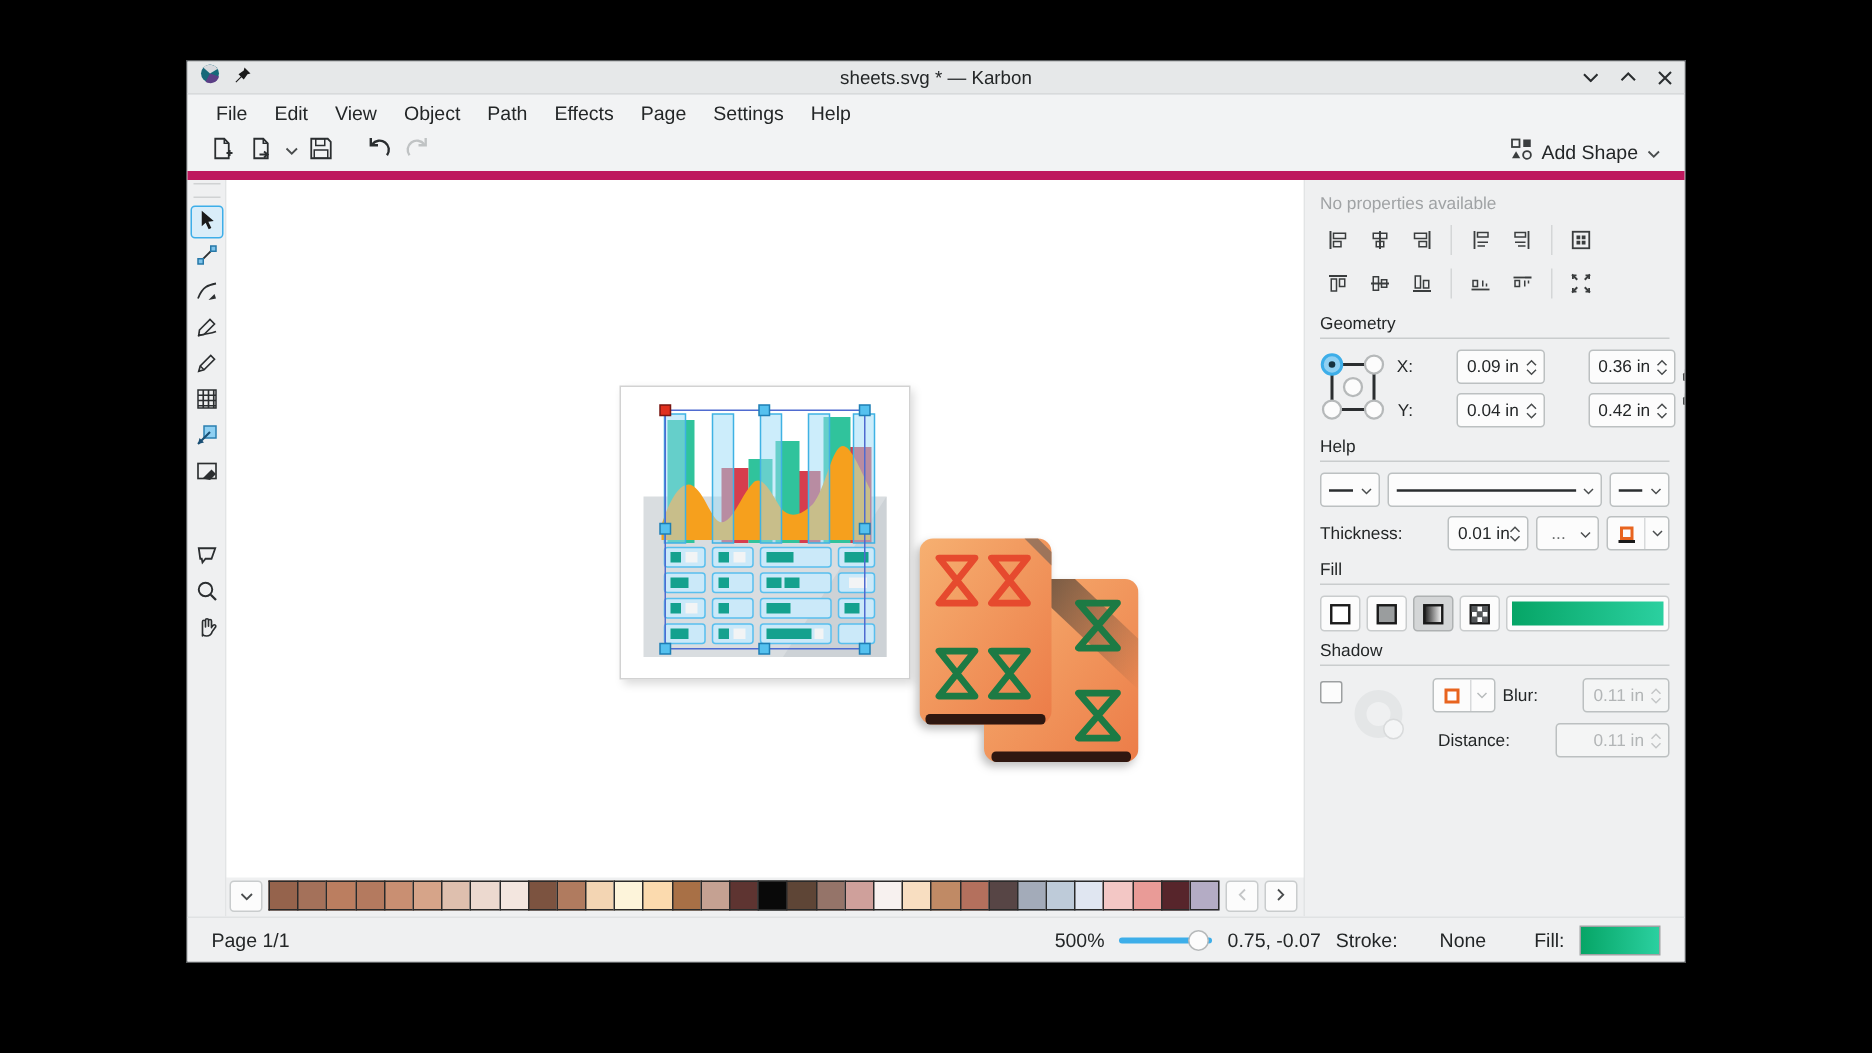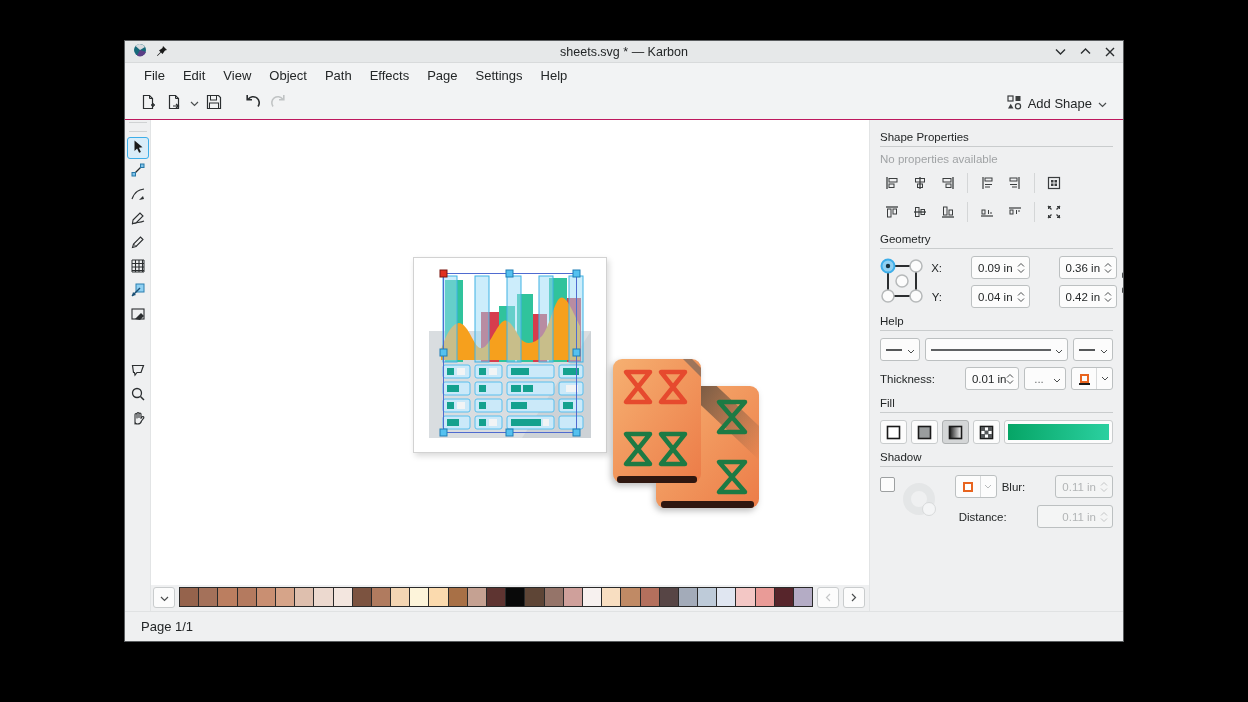--- a/index.html
+++ b/index.html
@@ -20,21 +20,21 @@
   .win-controls { margin-left:auto; display:flex; gap:14px; align-items:center; z-index:2; }
   .win-controls svg { display:block; }
 
   
   .menubar { height:25px; display:flex; align-items:center; gap:0; padding:0 10px;
              background:#f2f3f4; font-size:13px; color:#232627; }
   .menu-item { padding:3px 9px; border-radius:3px; }
 
   
   .toolbar { height:32px; display:flex; align-items:center; padding:0 10px;
-             background:#f2f3f4; border-bottom:1px solid #be185d; }
+             background:#f2f3f4; border-bottom:6px solid #be185d; }
   .tb-btn { width:26px; height:26px; display:flex; align-items:center; justify-content:center;
             border-radius:3px; }
   .tb-chevron { width:14px; height:26px; display:flex; align-items:center; justify-content:center; }
   .addshape { margin-left:auto; display:flex; align-items:center; gap:6px; font-size:13px;
               color:#232627; padding:3px 6px; border-radius:3px; }
 
   
   .main { flex:1; display:flex; min-height:0; }
 
   .toolcol { width:26px; background:#eff0f1; display:flex; flex-direction:column;
@@ -489,21 +489,20 @@
           <div class="pal-btn">
             <span><svg width="6" height="9" viewBox="0 0 6 9">
                   <path d="M1 1l3.5 3.5L1 8" fill="none" stroke="#4a4d4e" stroke-width="1.2"></path>
                 </svg></span>
           </div>
         </div>
       </div>
 
       <div class="dock">
 
-        <div class="sec-title">Shape Properties</div>
         <div class="muted">No properties available</div>
 
         <div class="arr-grid">
           <div class="arr-row">
             <div class="arr-btn">
                 <svg width="14" height="14" viewBox="0 0 14 14">
                   <path d="M2 1v12" stroke="#3a3d3e" stroke-width="1.3"></path>
                   <rect x="4" y="2.5" width="8" height="3.5" fill="none" stroke="#3a3d3e"></rect>
                   <rect x="4" y="8" width="5" height="3.5" fill="none" stroke="#3a3d3e"></rect>
                 </svg>
@@ -812,16 +811,28 @@
                   </span>
               </div>
             </div>
           </div>
         </div>
       </div>
     </div>
 
     <div class="statusbar">
       <span>Page 1/1</span>
+      <div class="sb-right">
+        <span>500%</span>
+        <div class="slider">
+          <div class="track"></div>
+          <div class="knob"></div>
+        </div>
+        <span>0.75, -0.07</span>
+        <span>Stroke:</span>
+        <span style="margin-left:18px">None</span>
+        <span style="margin-left:22px">Fill:</span>
+        <div class="sb-fill-swatch" style="background: linear-gradient(90deg, rgb(6, 165, 102), rgb(43, 208, 160));"></div>
+      </div>
     </div>
 
   </div>
 </div>
 
 </body></html>

